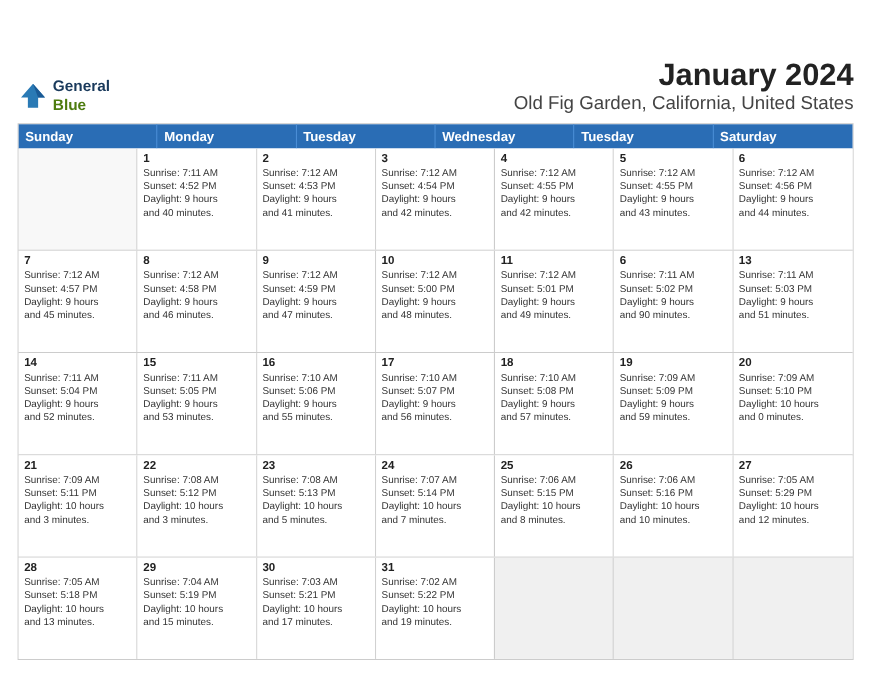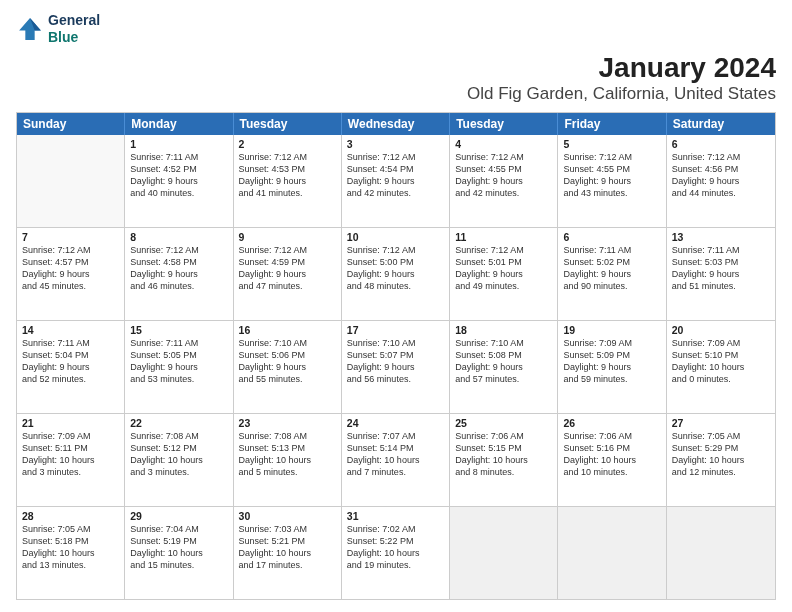--- a/index.html
+++ b/index.html
@@ -12,21 +12,21 @@
     }
     .page {
       width: 792px;
       height: 612px;
       padding: 12px 16px;
       display: flex;
       flex-direction: column;
     }
     .header {
       display: flex;
-      align-items: flex-start;
+      align-items: flex-end;
       justify-content: space-between;
       margin-bottom: 8px;
     }
     .logo {
       display: flex;
       align-items: center;
       gap: 4px;
     }
     .logo-icon {
       width: 28px;
@@ -46,21 +46,21 @@
       color: #444;
     }
     .calendar {
       flex: 1;
       display: flex;
       flex-direction: column;
       border: 1px solid #ccc;
     }
     .cal-header-row {
       display: grid;
-      grid-template-columns: repeat(7, 1fr);
+      grid-template-columns: repeat(6, 1fr);
       background: #2a6db5;
     }
     .cal-header-cell {
       color: #fff;
       font-size: 12px;
       font-weight: bold;
       padding: 4px 6px;
       border-right: 1px solid #4a8dd5;
       text-align: left;
     }
@@ -110,38 +110,37 @@
     <div class="logo">
       <svg class="logo-icon" viewBox="0 0 36 36">
         <polygon points="18,4 32,20 24,20 24,32 12,32 12,20 4,20" fill="#2a7ab5"></polygon>
         <polygon points="18,4 32,20 24,20" fill="#1a5a95"></polygon>
       </svg>
       <div>
         <div style="font-size:14px;font-weight:bold;color:#1a3a5c;line-height:1.2;">
           <span style="color:#1a3a5c;">General</span>
         </div>
         <div style="font-size:14px;font-weight:bold;color:#2a7ab5;line-height:1.2;">
-          <span style="color:#0f766e;">Blue</span>
+          <span style="color:#4d7c0f;">Blue</span>
         </div>
       </div>
     </div>
     <div class="title-block">
       <div class="month-year">January 2024</div>
       <div class="location">Old Fig Garden, California, United States</div>
     </div>
   </div>
 
   <div class="calendar">
     <div class="cal-header-row">
     <div class="cal-header-cell">Sunday</div>
         <div class="cal-header-cell">Monday</div>
         <div class="cal-header-cell">Tuesday</div>
         <div class="cal-header-cell">Wednesday</div>
         <div class="cal-header-cell">Tuesday</div>
-        <div class="cal-header-cell">Friday</div>
         <div class="cal-header-cell">Saturday</div>
       </div>
     <div class="cal-body">
     <div class="cal-row">
           <div class="cal-cell empty"></div>
           <div class="cal-cell">
             <span class="day-num">1</span>
             <span class="cell-line">Sunrise: 7:11 AM</span>
             <span class="cell-line">Sunset: 4:52 PM</span>
             <span class="cell-line">Daylight: 9 hours</span>

